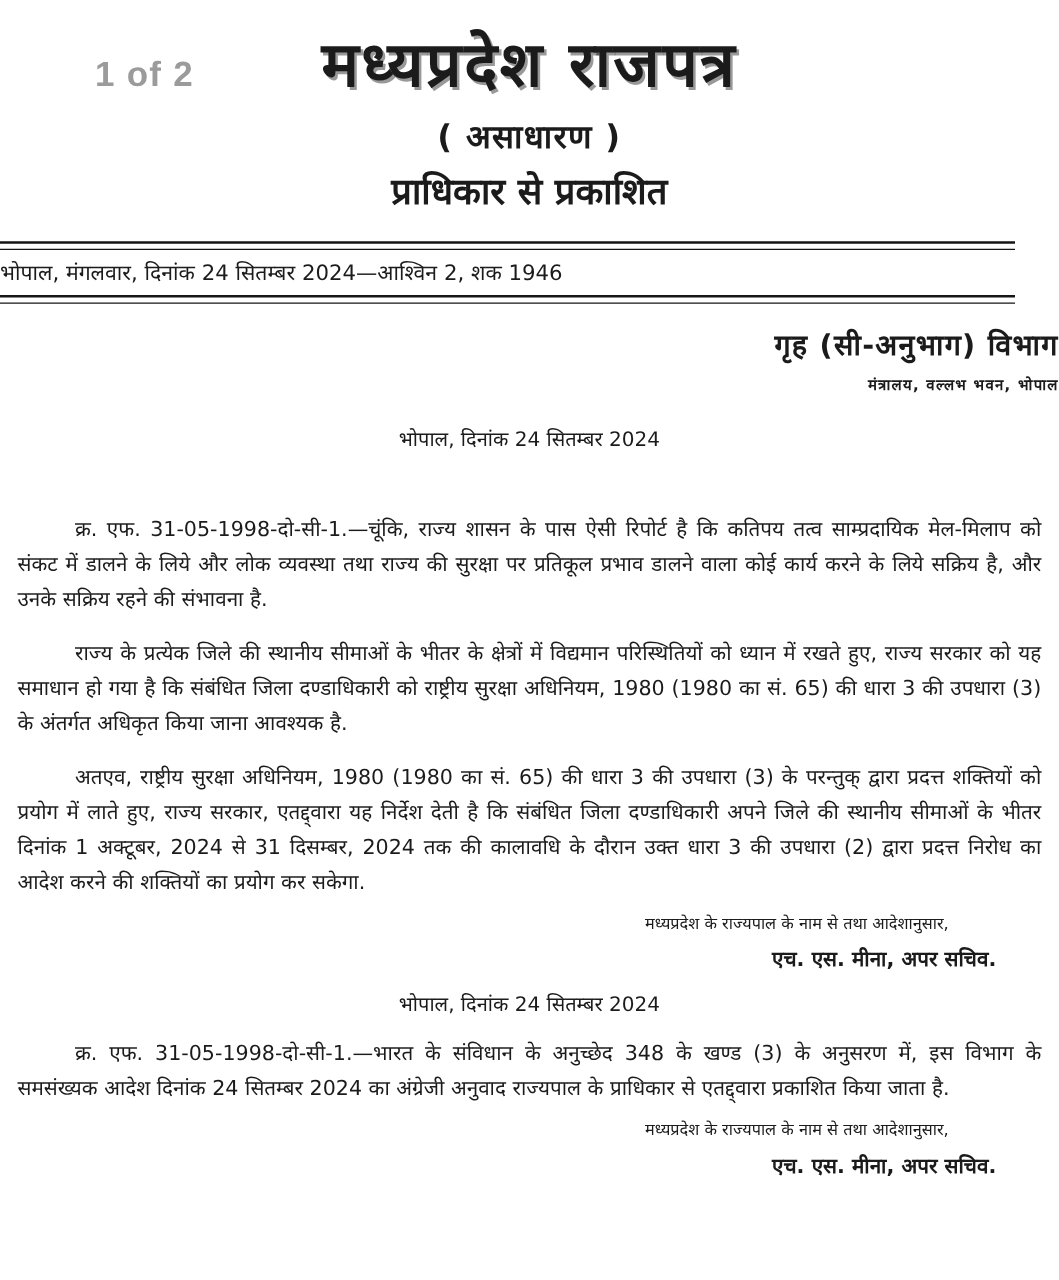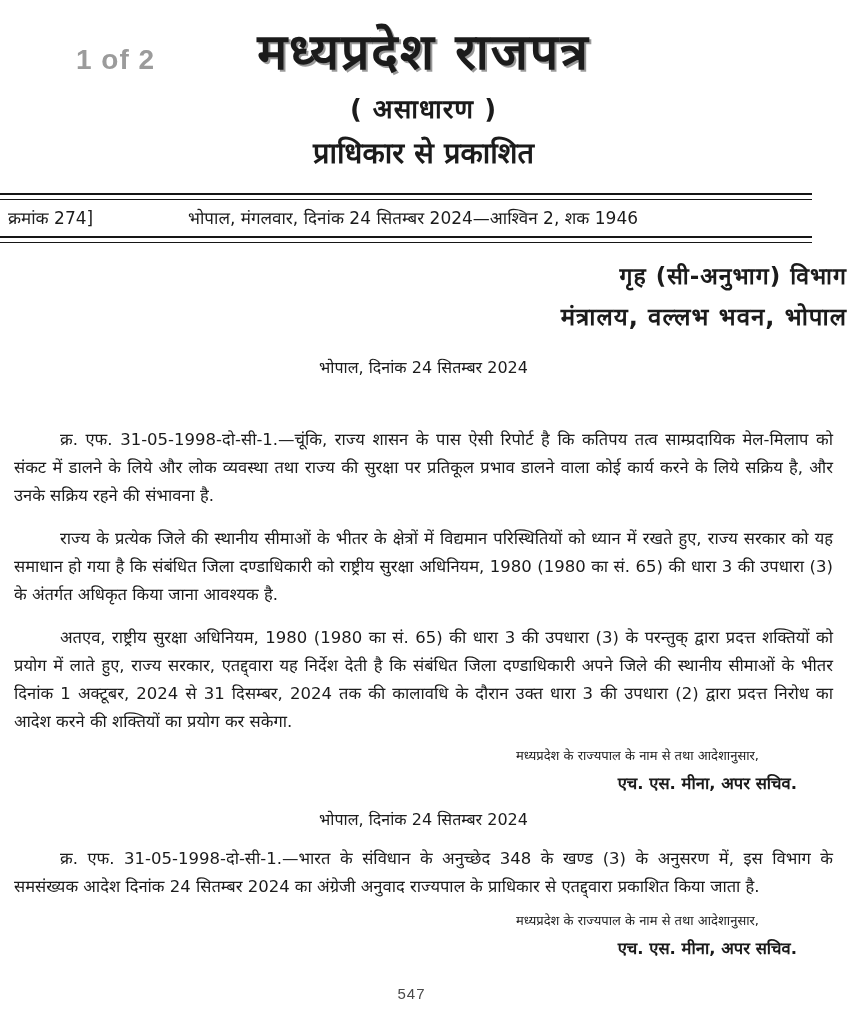--- a/index.html
+++ b/index.html
@@ -63,21 +63,21 @@
     flex: 0 0 auto;
     padding-left: 8px;
     width: 180px;
   }
   .issue-dateline {
     flex: 1 1 auto;
     padding-right: 150px;
   }
   .dept { text-align: right; }
   .dept-line1 { margin-top: 16px; font-size: 23px; font-weight: 700; letter-spacing: 1px; }
-  .dept-line2 { margin-top: 8px; font-size: 24px; font-weight: 700; letter-spacing: 1px; }
+  .dept-line2 { margin-top: 8px; font-size: 12px; font-weight: 700; letter-spacing: 1px; }
   .place-date { text-align: center; font-size: 16px; margin-top: 24px; }
   .place-date-2 { text-align: center; font-size: 16px; margin-top: 10px; }
   .body-text { padding: 0 14px; margin-top: 48px; }
   .para {
     font-size: 16.5px;
     line-height: 28px;
     text-align: justify;
     text-indent: 46px;
     margin: 15px 0 0 0;
   }
@@ -114,21 +114,20 @@
 
   <div class="masthead">
     <div class="masthead-title">मध्यप्रदेश राजपत्र</div>
     <div class="masthead-subtitle">( असाधारण )</div>
     <div class="masthead-tagline">प्राधिकार से प्रकाशित</div>
   </div>
 
   <div class="issue-band">
     <div class="rule-double"></div>
     <div class="issue-band-inner">
-      <span class="issue-serial">क्रमांक 274]</span>
       <span class="issue-dateline">भोपाल, मंगलवार, दिनांक 24 सितम्बर 2024—आश्विन 2, शक 1946</span>
     </div>
     <div class="rule-double"></div>
   </div>
 
   <div class="dept">
     <div class="dept-line1">गृह (सी-अनुभाग) विभाग</div>
     <div class="dept-line2">मंत्रालय, वल्लभ भवन, भोपाल</div>
   </div>
 
@@ -146,16 +145,15 @@
 
     <div class="place-date-2">भोपाल, दिनांक 24 सितम्बर 2024</div>
 
     <p class="para">क्र. एफ. 31-05-1998-दो-सी-1.—भारत के संविधान के अनुच्छेद 348 के खण्ड (3) के अनुसरण में, इस विभाग के समसंख्यक आदेश दिनांक 24 सितम्बर 2024 का अंग्रेजी अनुवाद राज्यपाल के प्राधिकार से एतद्द्वारा प्रकाशित किया जाता है.</p>
 
     <div class="sig-block">
       <div class="sig-byorder">मध्यप्रदेश के राज्यपाल के नाम से तथा आदेशानुसार,</div>
       <div class="sig-name">एच. एस. मीना, अपर सचिव.</div>
     </div>
 
-    <div class="page-number">547</div>
   </div>
 
 </div>
 
 </body></html>

